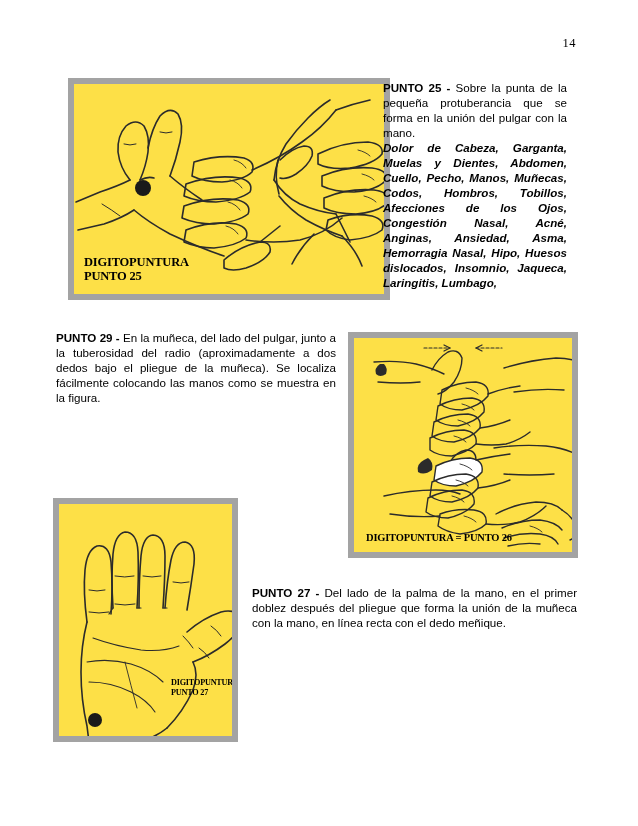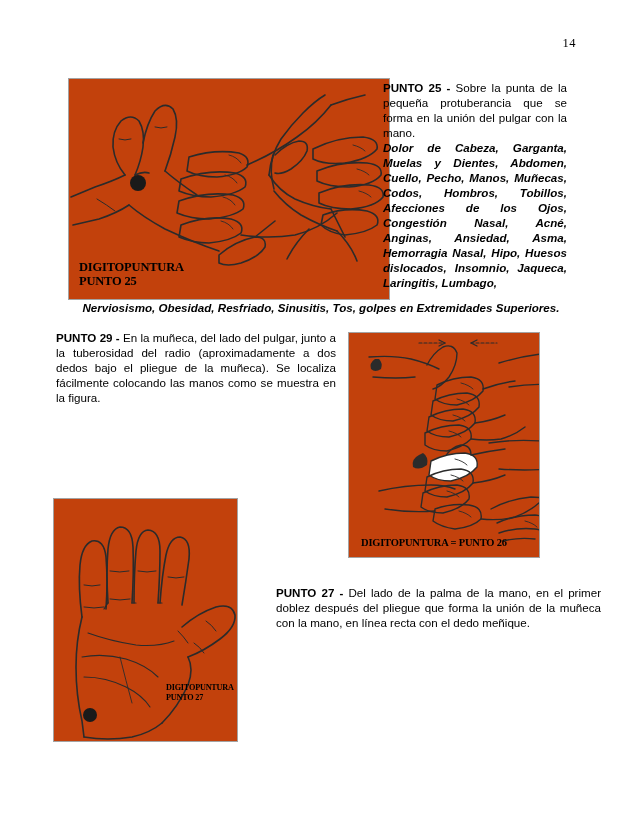--- a/index.html
+++ b/index.html
@@ -29,41 +29,41 @@
     right: 62px;
     font-family: "Liberation Serif", serif;
     font-size: 12.5px;
     color: #000000;
     letter-spacing: 0.5px;
   }
 
   
   .figure-box {
     position: absolute;
-    border: 1px solid #a3a3a3;
-    background: #c2410c;
+    border: 6px solid #a3a3a3;
+    background: #fde047;
     box-sizing: border-box;
     overflow: hidden;
   }
   .figure-box svg { display: block; }
 
   .fig-caption {
     position: absolute;
     font-family: "Liberation Serif", serif;
     font-weight: bold;
     color: #000;
     line-height: 1.18;
     white-space: pre-line;
     letter-spacing: -0.2px;
   }
 
   #figure-punto25 { left: 68px;  top: 78px;  width: 322px; height: 222px; }
   #figure-punto25 .fig-caption { left: 10px; bottom: 10px; font-size: 12.5px; }
 
-  #figure-punto26 { left: 348px; top: 332px; width: 192px; height: 226px; }
+  #figure-punto26 { left: 348px; top: 332px; width: 230px; height: 226px; }
   #figure-punto26 .fig-caption { left: 12px; bottom: 8px; font-size: 10.5px; }
 
   #figure-punto27 { left: 53px;  top: 498px; width: 185px; height: 244px; }
   #figure-punto27 .fig-caption { left: 112px; bottom: 38px; font-size: 8.2px; line-height: 1.25; }
 
   
   .text-block {
     position: absolute;
     font-size: 11.6px;
     line-height: 1.295;
@@ -88,21 +88,21 @@
     width: 530px;
     font-size: 11.6px;
     font-weight: bold;
     font-style: italic;
     line-height: 1.295;
     text-align: center;
     white-space: nowrap;
   }
 
   #block-punto26 { left: 56px;  top: 330px; width: 280px; }
-  #block-punto27 { left: 276px; top: 585px; width: 325px; }
+  #block-punto27 { left: 252px; top: 585px; width: 325px; }
 </style>
 </head>
 <body>
 
 <div class="page">
 
   <div class="page-number">14</div>
 
   <div class="figure-box" id="figure-punto25">
     <svg width="322" height="222" viewBox="0 0 322 222">
@@ -165,21 +165,20 @@
     </svg>
     <div class="fig-caption">DIGITOPUNTURA
 PUNTO 25</div>
   </div>
 
   <div class="text-block" id="block-punto25">
     <span class="lead">PUNTO 25</span><span class="lead"> - </span><span class="body">Sobre la punta de la pequeña protuberancia que se forma en la unión del pulgar con la mano.</span>
     <span class="ailments">Dolor de Cabeza, Garganta, Muelas y Dientes, Abdomen, Cuello, Pecho, Manos, Muñecas, Codos, Hombros, Tobillos, Afecciones de los Ojos, Congestión Nasal, Acné, Anginas, Ansiedad, Asma, Hemorragia Nasal, Hipo, Huesos dislocados, Insomnio, Jaqueca, Laringitis, Lumbago,</span>
   </div>
 
-  <div id="overflow-punto25">Nerviosismo, Obesidad, Resfriado, Sinusitis, Tos, golpes en Extremidades Superiores.</div>
 
   <div class="text-block" id="block-punto26">
     <span class="lead">PUNTO 29</span><span class="lead"> - </span><span class="body">En la muñeca, del lado del pulgar, junto a la tuberosidad del radio (aproximadamente a dos dedos bajo el pliegue de la muñeca).  Se localiza fácilmente colocando las manos como se muestra en la figura.</span>
   </div>
 
   <div class="figure-box" id="figure-punto26">
     <svg width="230" height="226" viewBox="0 0 230 226">
       <g fill="none" stroke="#2b2b2b" stroke-width="1.4" stroke-linecap="round" stroke-linejoin="round">
 
         <g stroke-width="1.2" stroke-dasharray="3 2">

